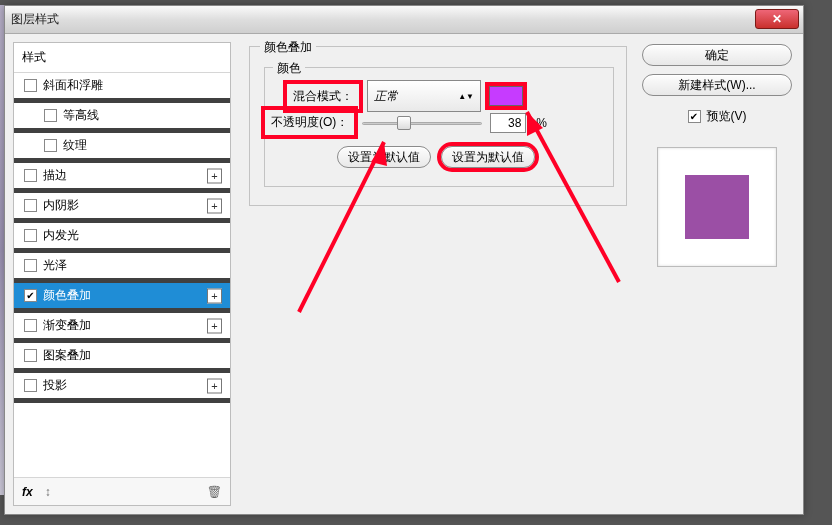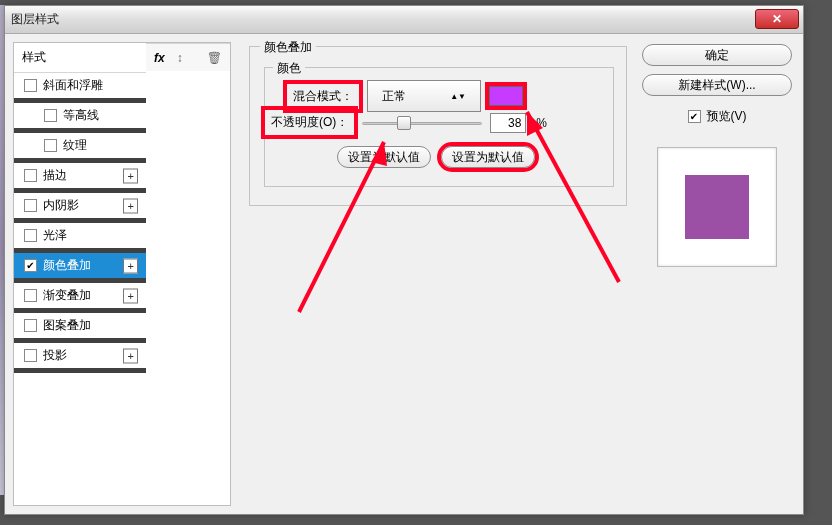--- a/index.html
+++ b/index.html
@@ -22,21 +22,21 @@
     position: absolute; right: 4px; top: 3px;
     width: 44px; height: 20px;
     background: linear-gradient(#e67,#c9302c);
     border: 1px solid #7a1a17; border-radius: 3px;
     color: #fff; text-align: center; line-height: 18px;
     font-family: Arial; font-weight: bold;
   }
   .body-area { flex: 1; display: flex; padding: 8px; gap: 8px; }
   
   .styles-panel {
-    width: 218px; display: flex; flex-direction: row;
+    width: 218px; display: flex; flex-direction: column;
     border: 1px solid #bdbdbd; background: #fff;
   }
   .styles-scroll { flex: 1; overflow: hidden; }
   .styles-header {
     padding: 6px 8px; border-bottom: 1px solid #d6d6d6; font-weight: 400;
   }
   .styles-sub {
     padding: 6px 8px; border-bottom: 1px solid #d6d6d6;
   }
   .style-row {
@@ -85,21 +85,22 @@
   .row { display: flex; align-items: center; gap: 8px; position: absolute; }
   .row-blend { left: 22px; top: 12px; }
   .row-opacity { left: 0px; top: 42px; }
   .row-buttons { left: 72px; top: 78px; gap: 10px; }
   .label-box { color: #000; }
   .red-box { outline: 4px solid #ff0026; }
   .select {
     width: 114px; height: 32px; border: 1px solid #888;
     background: linear-gradient(#fff,#e9e9e9);
     display: flex; align-items: center; justify-content: space-between;
-    padding: 0 14px;
+    padding: 0 6px;
+    font-style: italic;
   }
   .select .tri { font-size: 8px; }
   .swatch {
     width: 34px; height: 20px; background: #c63bff; border: 1px solid #666;
   }
   .slider {
     width: 120px; height: 14px; position: relative;
   }
   .slider-track {
     position: absolute; left: 0; right: 0; top: 6px; height: 3px;
@@ -169,20 +170,24 @@
         </div>
         <div class="style-row">
           <span class="cb"></span>
           <span>描边</span>
           <span class="plus">+</span>
         </div>
         <div class="style-row">
           <span class="cb"></span>
           <span>内阴影</span>
           <span class="plus">+</span>
+        </div>
+        <div class="style-row">
+          <span class="cb"></span>
+          <span>内发光</span>
         </div>
         <div class="style-row">
           <span class="cb"></span>
           <span>光泽</span>
         </div>
         <div class="style-row selected">
           <span class="cb checked"></span>
           <span>颜色叠加</span>
           <span class="plus">+</span>
         </div>

